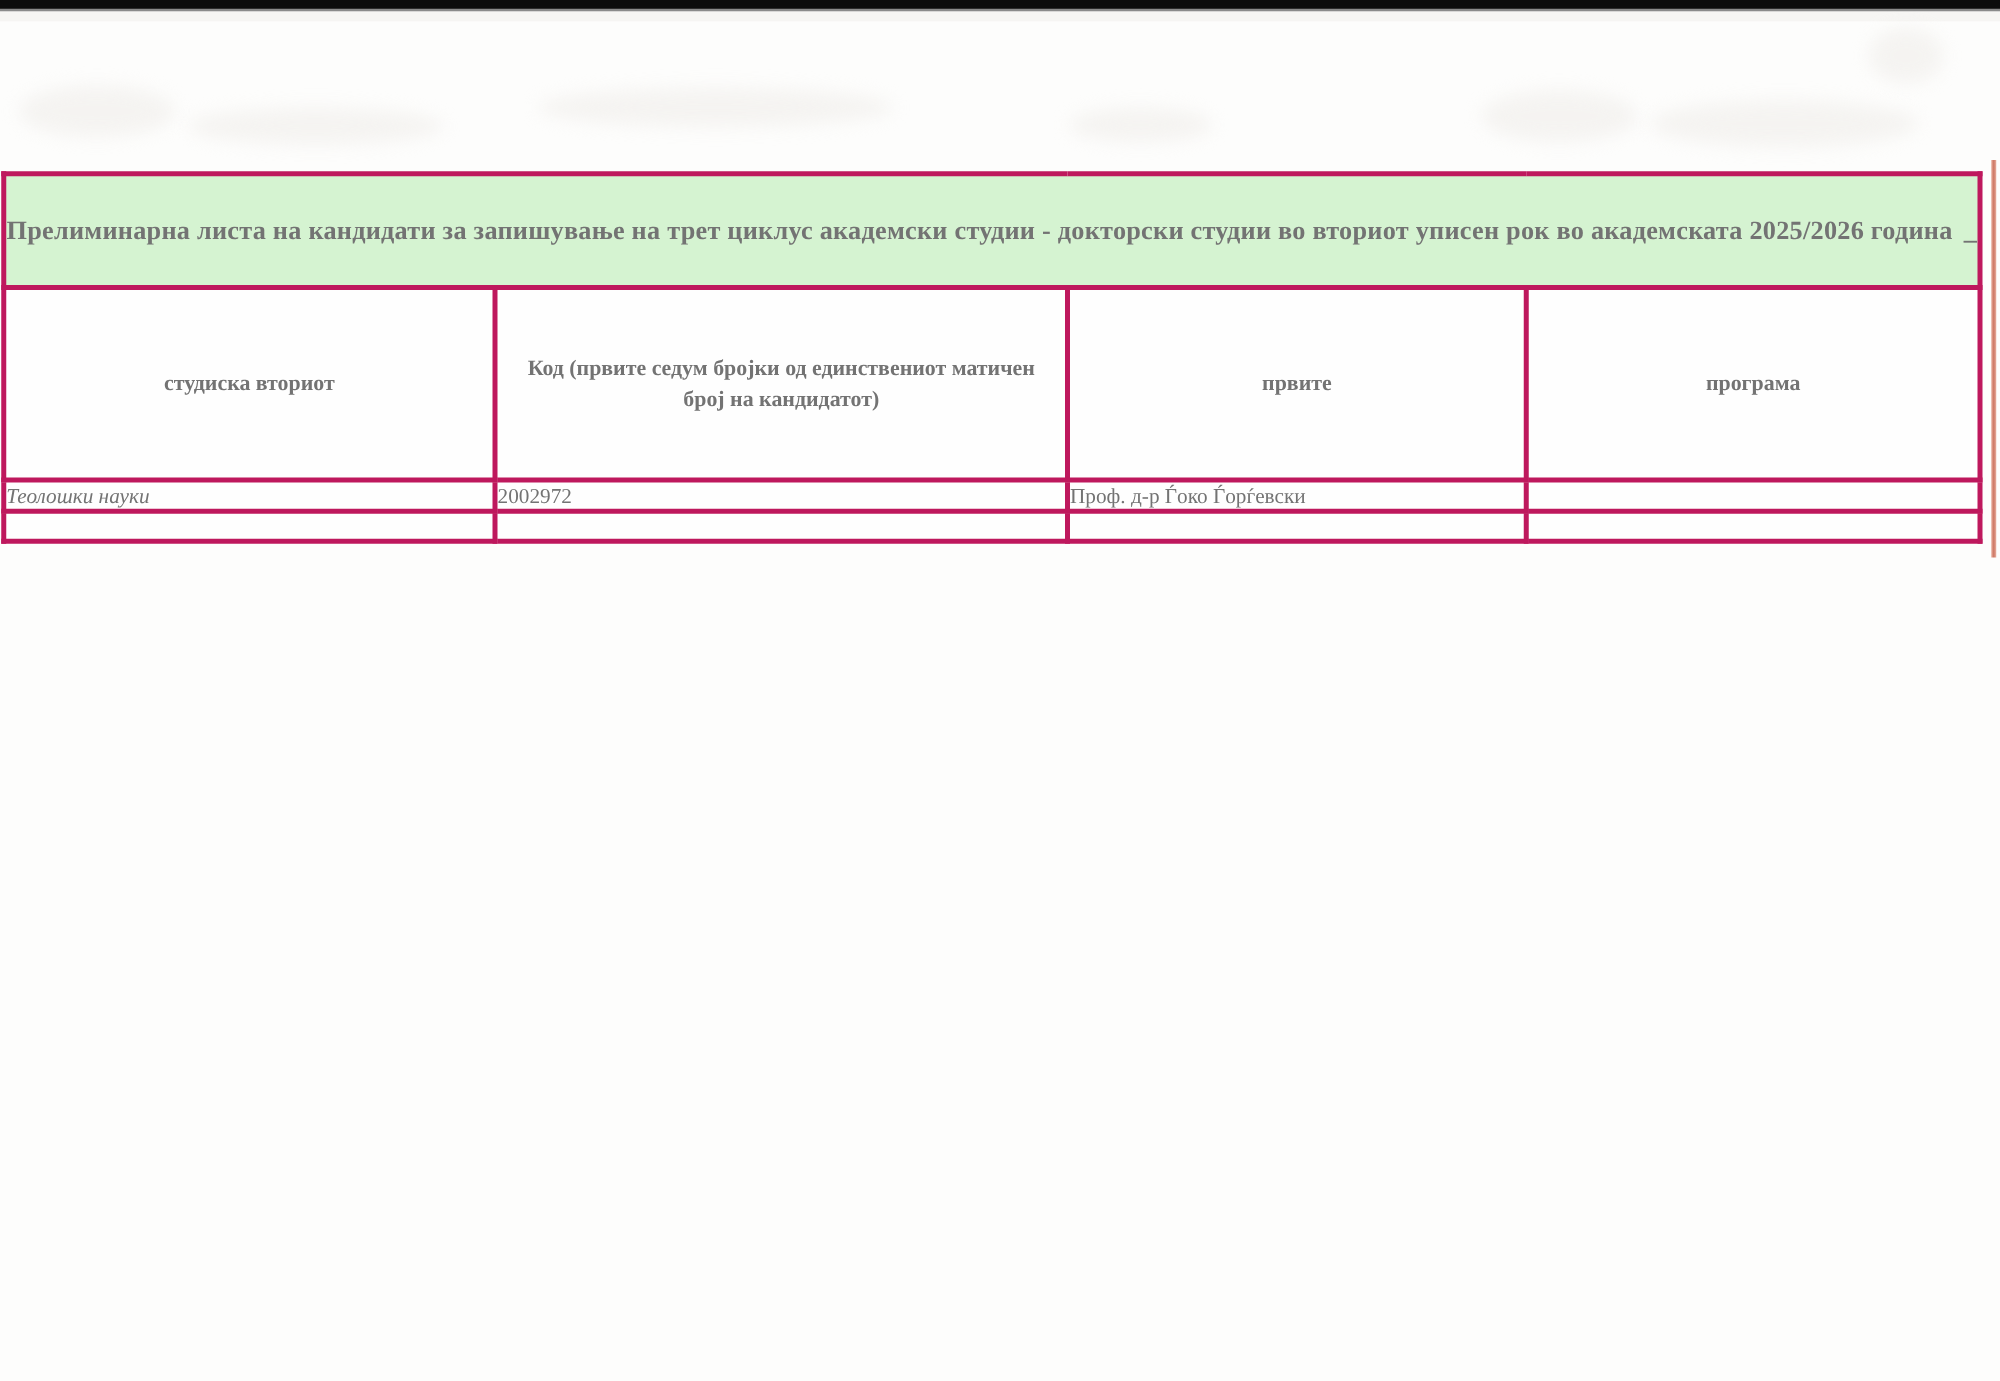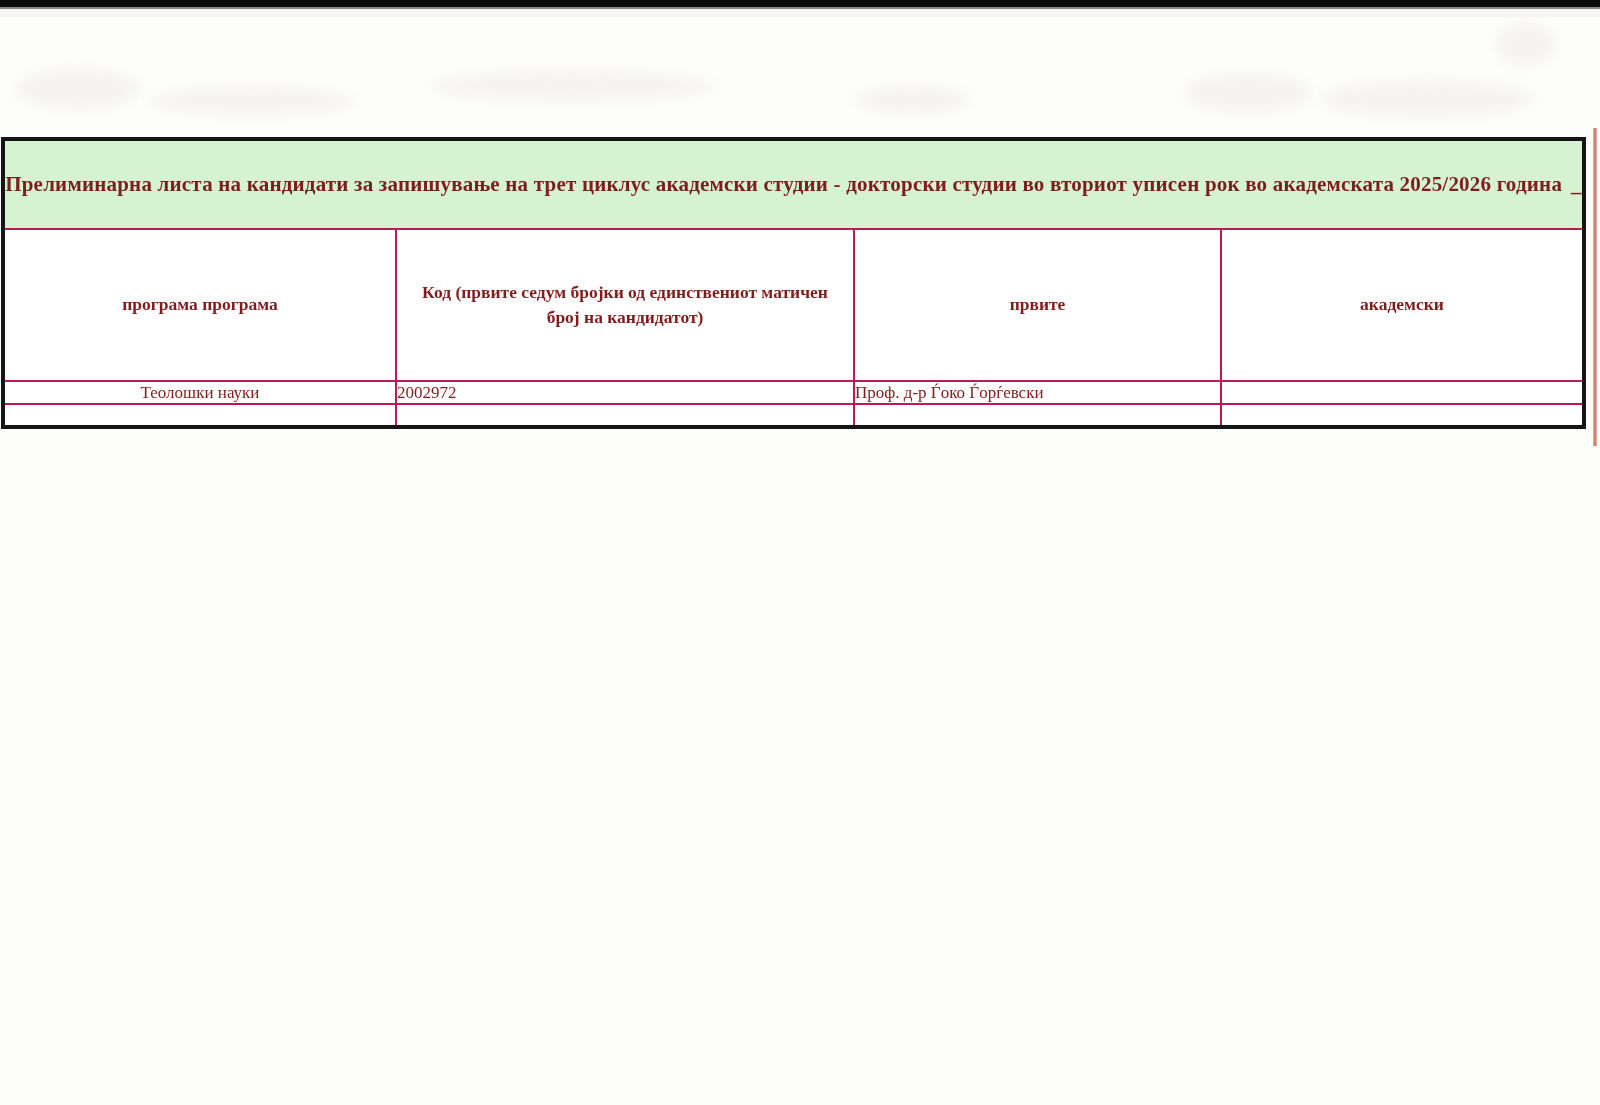--- a/index.html
+++ b/index.html
@@ -44,24 +44,24 @@
   table.doc {
     position: absolute;
     left: 1px; top: 137px;
     width: 1585px;
     table-layout: fixed;
     border-collapse: collapse;
     border: 4px solid #151515;
     background: #fefefe;
   }
   table.doc td, table.doc th {
-    border: 2px solid #be185d;
+    border: 4px solid #be185d;
     padding: 0;
     overflow: hidden;
-    color: #7f1d1d;
+    color: #737373;
   }
   td.title-cell {
     background: #d5f3d1;
     height: 87px;
     border-bottom: 3px solid #151515;
     text-align: center;
     vertical-align: middle;
     font-size: 21px;
     font-weight: bold;
     letter-spacing: 0.2px;
@@ -73,21 +73,21 @@
     height: 150px;
     vertical-align: middle;
     text-align: center;
     font-size: 17.5px;
     font-weight: bold;
     padding: 0 14px;
     line-height: 1.45;
   }
   tr.data td { height: 21px; font-size: 17px; vertical-align: middle; }
   tr.data.empty td { height: 20px; }
-  td.c-program { text-align: center;  padding-left: 2px; }
+  td.c-program { text-align: left;  padding-left: 2px; font-style: italic; }
   td.c-code    { padding-right: 3px; }
   td.c-mentor  { text-align: left;  padding-left: 4px; margin-left: 16px; }
   td.c-note    { text-align: left;  padding-left: 4px; }
 
   
   .accent-line {
     position: absolute;
     left: 1593px; top: 128px;
     width: 4px; height: 318px;
     background: linear-gradient(90deg, #e5a18e, #c45f49, #e5a18e);
@@ -117,24 +117,24 @@
       <col style="width:367px">
       <col>
     </colgroup>
     <tbody>
       <tr>
         <td class="title-cell" colspan="4">
           <span>Прелиминарна листа на кандидати за запишување на трет циклус академски студии - докторски студии во вториот уписен рок во академската 2025/2026 година</span><span class="suffix">_</span>
         </td>
       </tr>
       <tr class="head">
-        <th>програма програма</th>
+        <th>студиска вториот</th>
         <th>Код (првите седум бројки од единствениот матичен број на кандидатот)</th>
         <th>првите</th>
-        <th>академски</th>
+        <th>програма</th>
       </tr>
       <tr class="data">
         <td class="c-program">Теолошки науки</td>
         <td class="c-code">2002972</td>
         <td class="c-mentor">Проф. д-р Ѓоко Ѓорѓевски</td>
         <td class="c-note"></td>
       </tr>
       <tr class="data empty">
         <td class="c-program"></td>
         <td class="c-code"></td>

